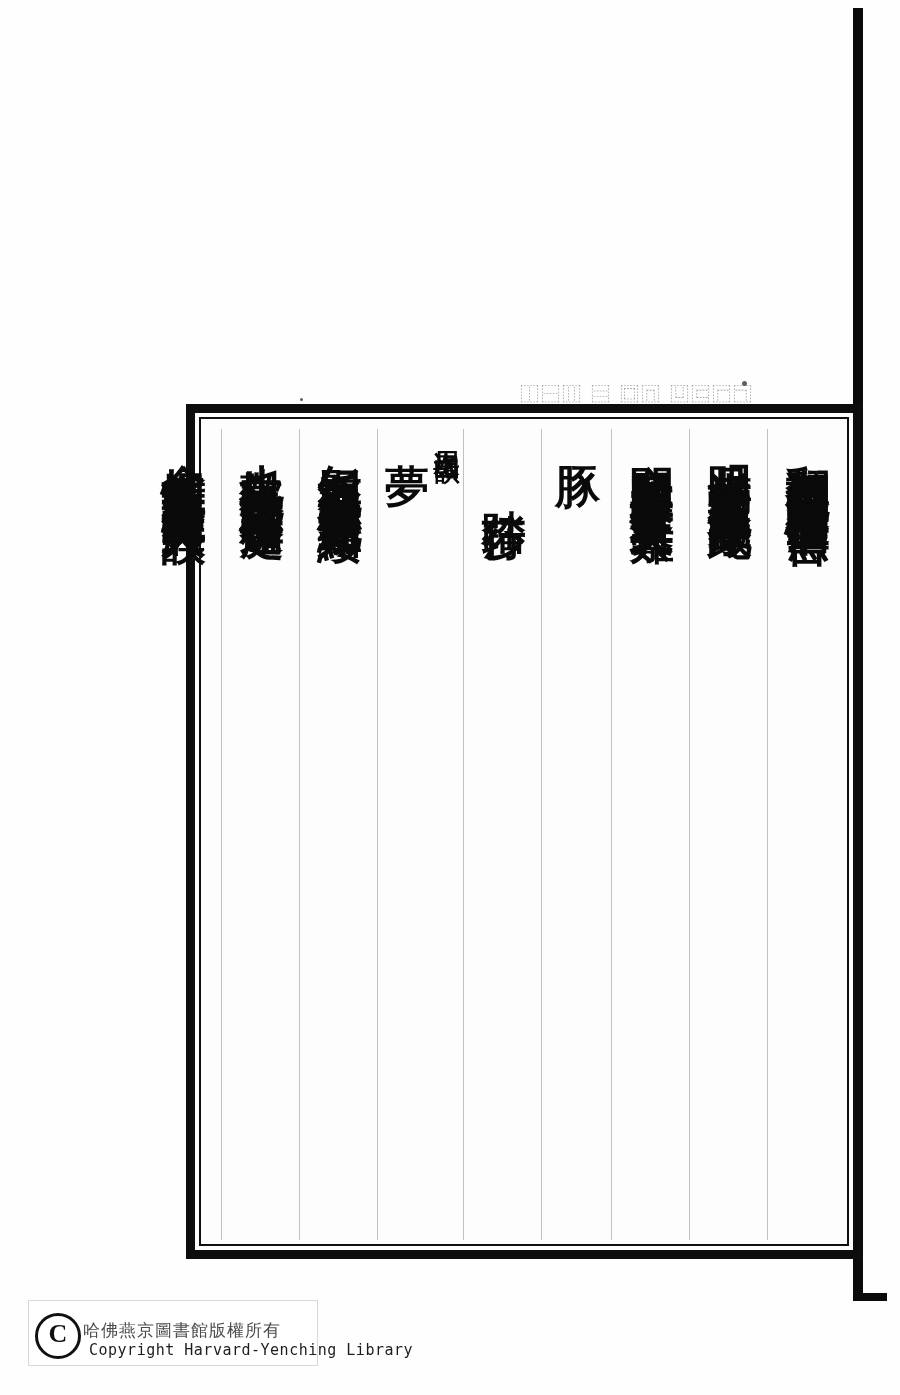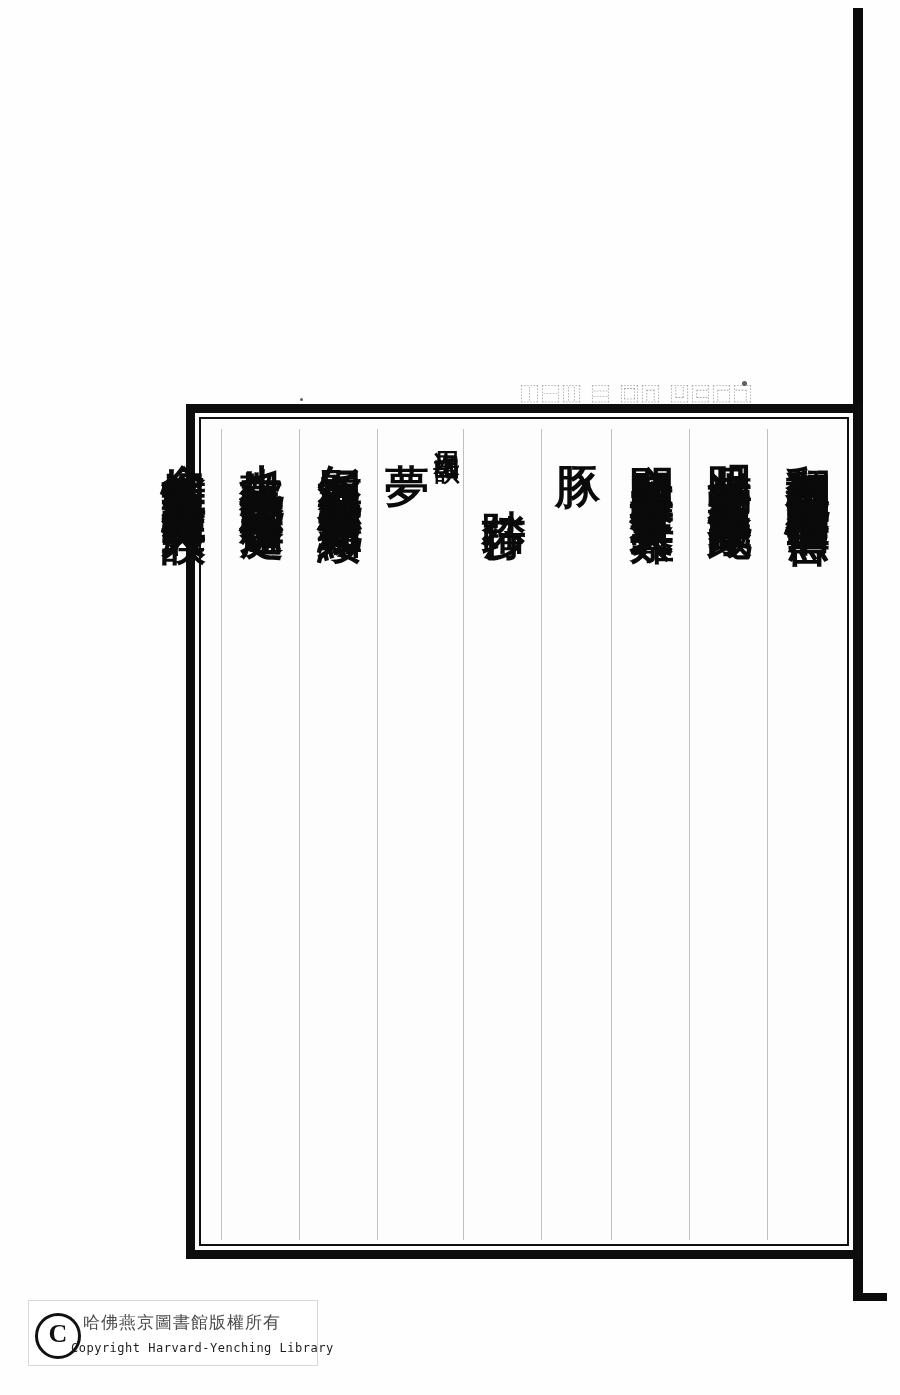--- a/index.html
+++ b/index.html
@@ -162,34 +162,34 @@
     color: #111;
     font-family: "Liberation Serif", serif;
     font-size: 26px;
     line-height: 36px;
     text-align: center;
     font-weight: 700;
   }
   #stamp-cn {
     position: absolute;
     left: 54px;
-    top: 10px;
+    top: 18px;
     font-family: Liberation Sans, sans-serif;
     font-size: 17px;
     letter-spacing: 1px;
     color: #2b2b2b;
     white-space: nowrap;
     opacity: .85;
   }
   #stamp-en {
     position: absolute;
-    left: 42px;
+    left: 60px;
     top: 40px;
     font-family: "DejaVu Sans Mono", monospace;
-    font-size: 12px;
+    font-size: 15px;
     letter-spacing: .5px;
     color: #1d1d1d;
     white-space: nowrap;
   }
 
   
   .speck {
     position: absolute;
     background: #2a2a2a;
     border-radius: 50%;

